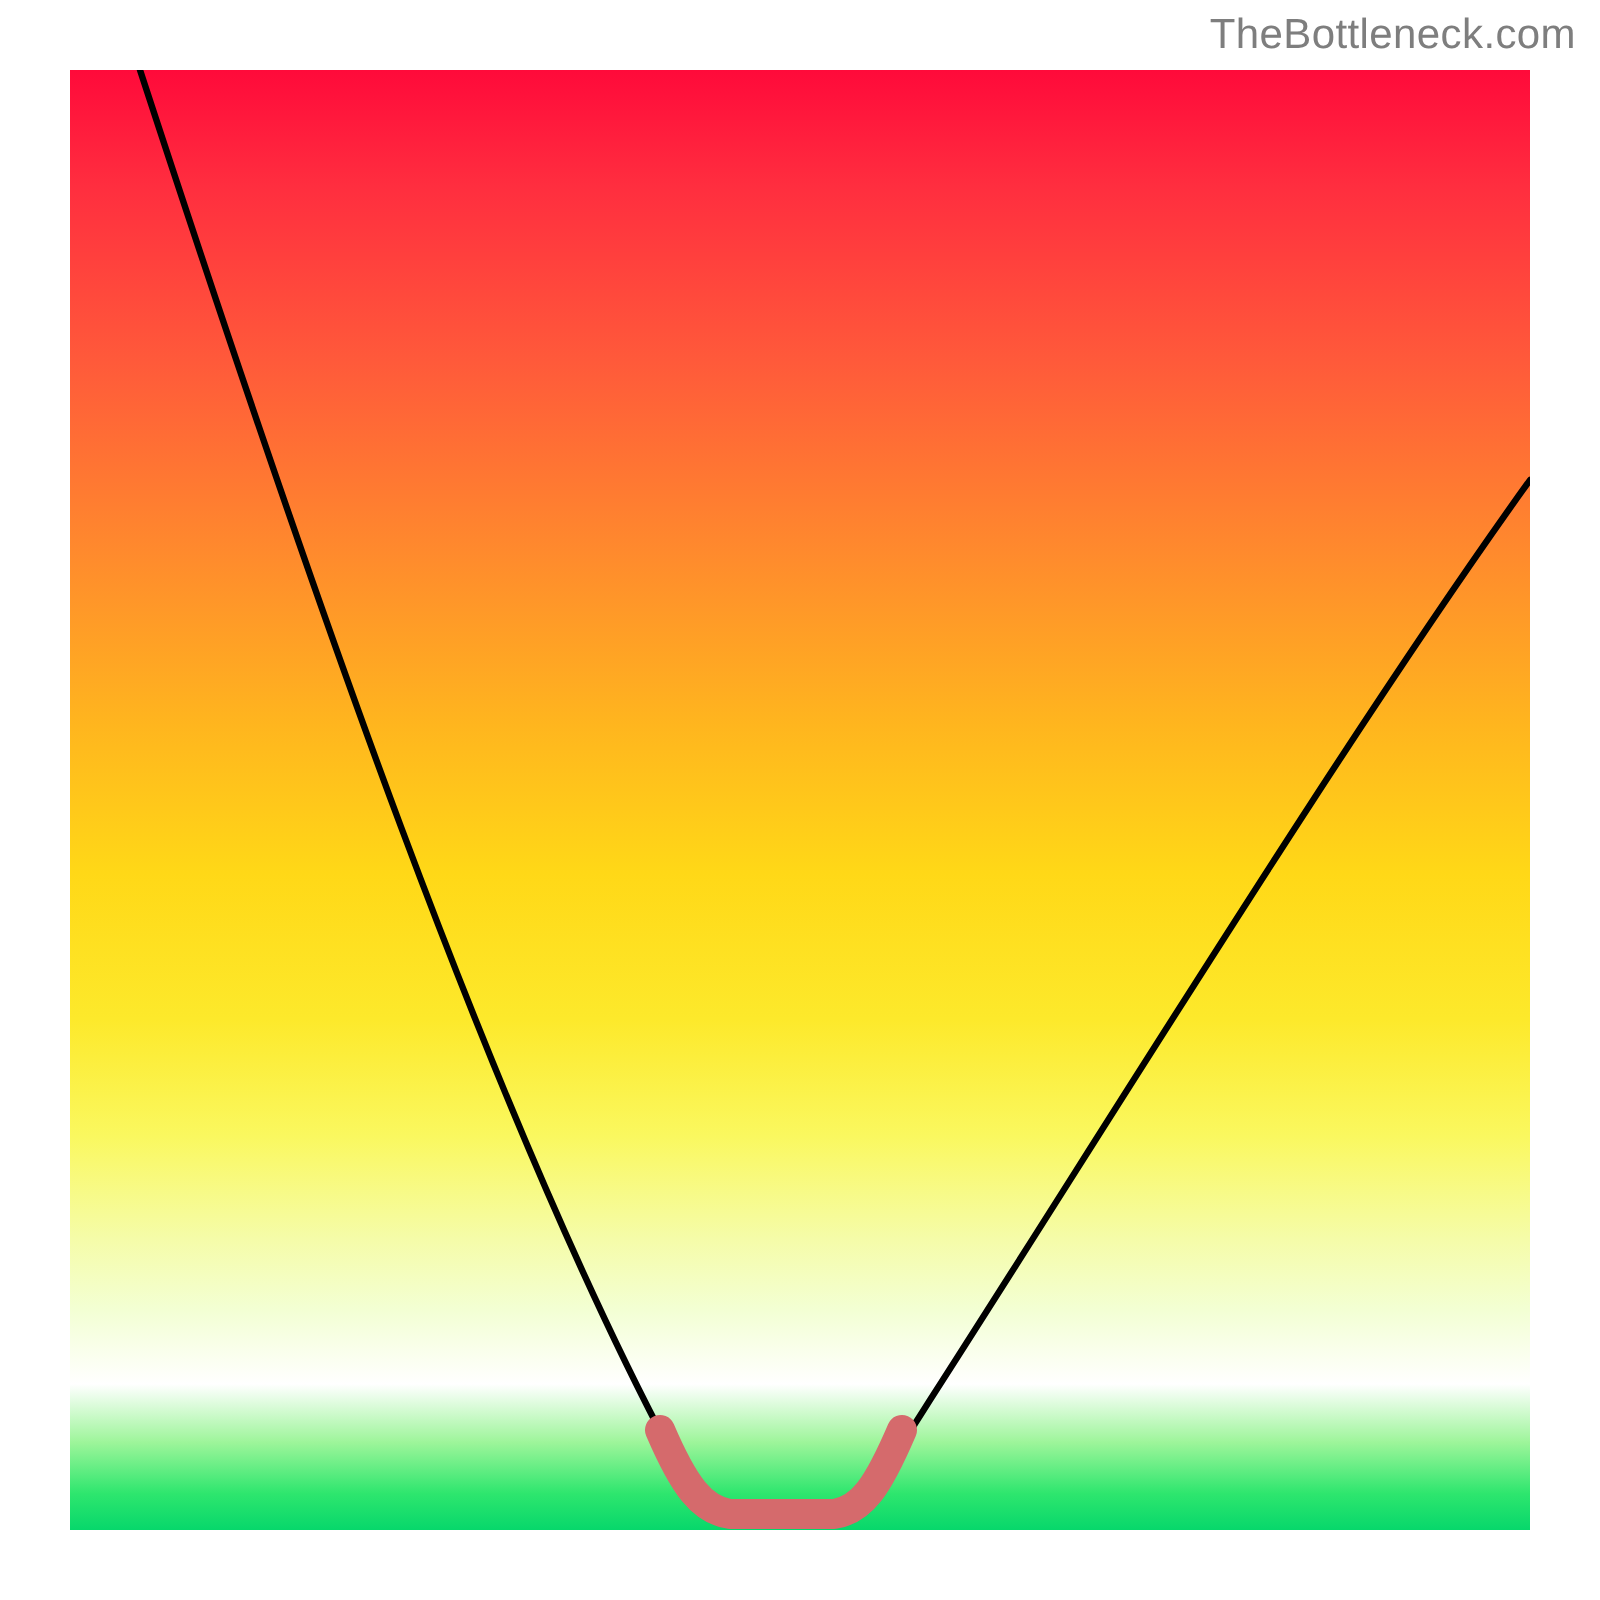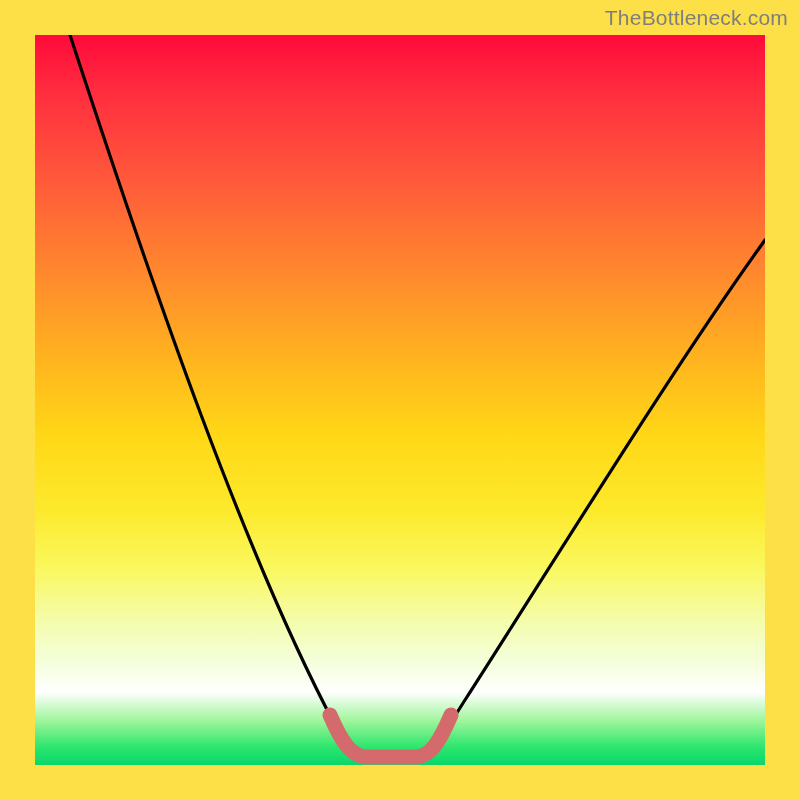--- a/index.html
+++ b/index.html
@@ -10,21 +10,21 @@
     background: #000;
     overflow: hidden;
     font-family: Arial, Helvetica, sans-serif;
   }
   .frame {
     position: absolute;
     top: 0;
     left: 0;
     width: 800px;
     height: 800px;
-    background: #fde047;
+    background: #ffffff;
   }
   .plot-area {
     position: absolute;
     top: 35px;
     left: 35px;
     width: 730px;
     height: 730px;
     
     background: linear-gradient(
       to bottom,

